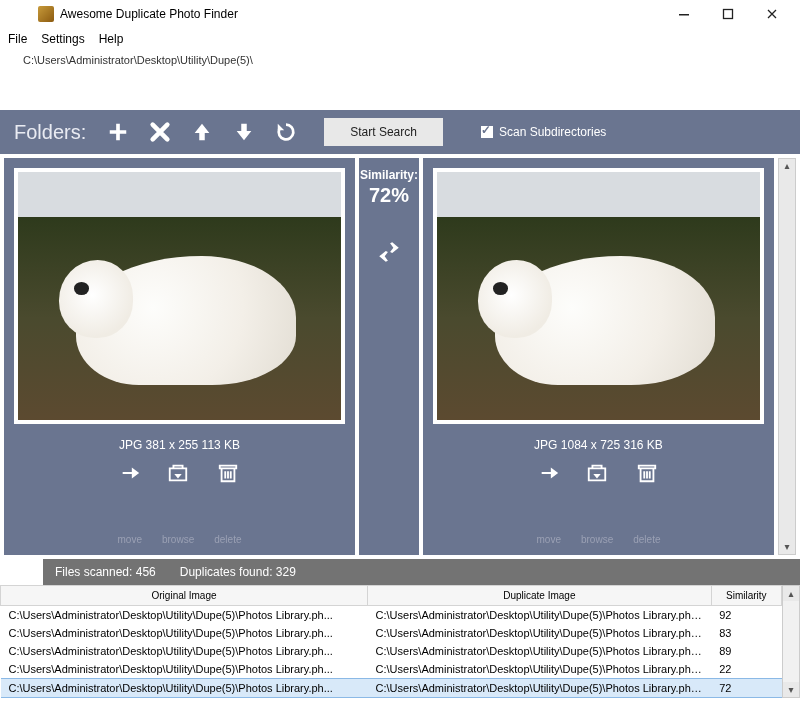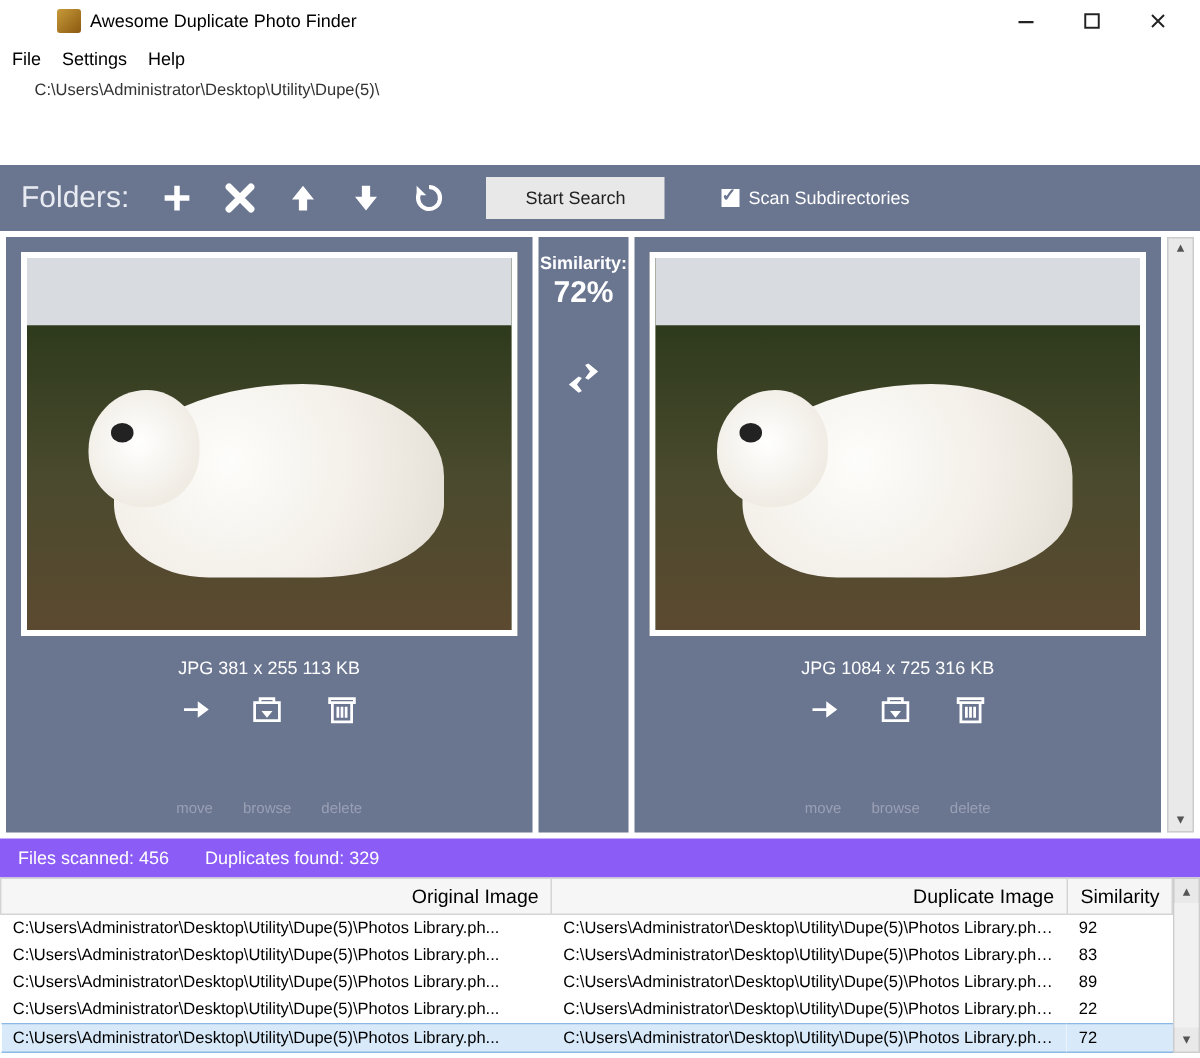--- a/index.html
+++ b/index.html
@@ -47,26 +47,26 @@
 
     .mid-panel { width:60px; background:#6a7590; display:flex; flex-direction:column; align-items:center; padding-top:10px; color:#fff;}
     .sim-label{font-size:12px;font-weight:bold;}
     .sim-val{font-size:20px;font-weight:bold;margin-top:2px;}
     .swap svg{width:26px;height:26px;fill:#fff;margin-top:32px;}
 
     .right-scroll{width:18px;background:#e9e9e9;border:1px solid #ccc;display:flex;flex-direction:column;justify-content:space-between;align-items:center;padding:2px 0;}
     .right-scroll .arr{font-size:10px;color:#555;line-height:1;}
 
     
-    .statusbar { background:#8b5cf6; color:#fff; font-size:12px; padding:6px 12px; display:flex; gap:24px;}
+    .statusbar { background:#737373; color:#fff; font-size:12px; padding:6px 12px; display:flex; gap:24px;margin-left:43px;}
 
     
     .table-wrap{display:flex;}
     .table{flex:1;border-collapse:collapse;width:100%;table-layout:fixed;}
-    .table th{background:#f6f6f6;border:1px solid #d4d4d4;text-align:right;padding:4px 8px;font-weight:normal;font-size:13px;}
+    .table th{background:#f6f6f6;border:1px solid #d4d4d4;text-align:center;padding:4px 8px;font-weight:normal;font-size:10px;}
     .table td{padding:3px 8px;font-size:11px;white-space:nowrap;overflow:hidden;text-overflow:ellipsis;border-bottom:0;}
     .table tr.sel td{background:#d8e9f9;border-top:1px solid #8bb9e6;border-bottom:1px solid #8bb9e6;}
     .col-orig{width:47%;}
     .col-dup{width:44%;}
     .col-sim{width:9%;}
     .vscroll{width:18px;background:#e9e9e9;border:1px solid #ccc;display:flex;flex-direction:column;align-items:center;}
     .vscroll .arr{font-size:10px;color:#555;padding:2px 0;}
     .vscroll .track{flex:1;width:100%;background:#f1f1f1;}
   </style>
 </head>

